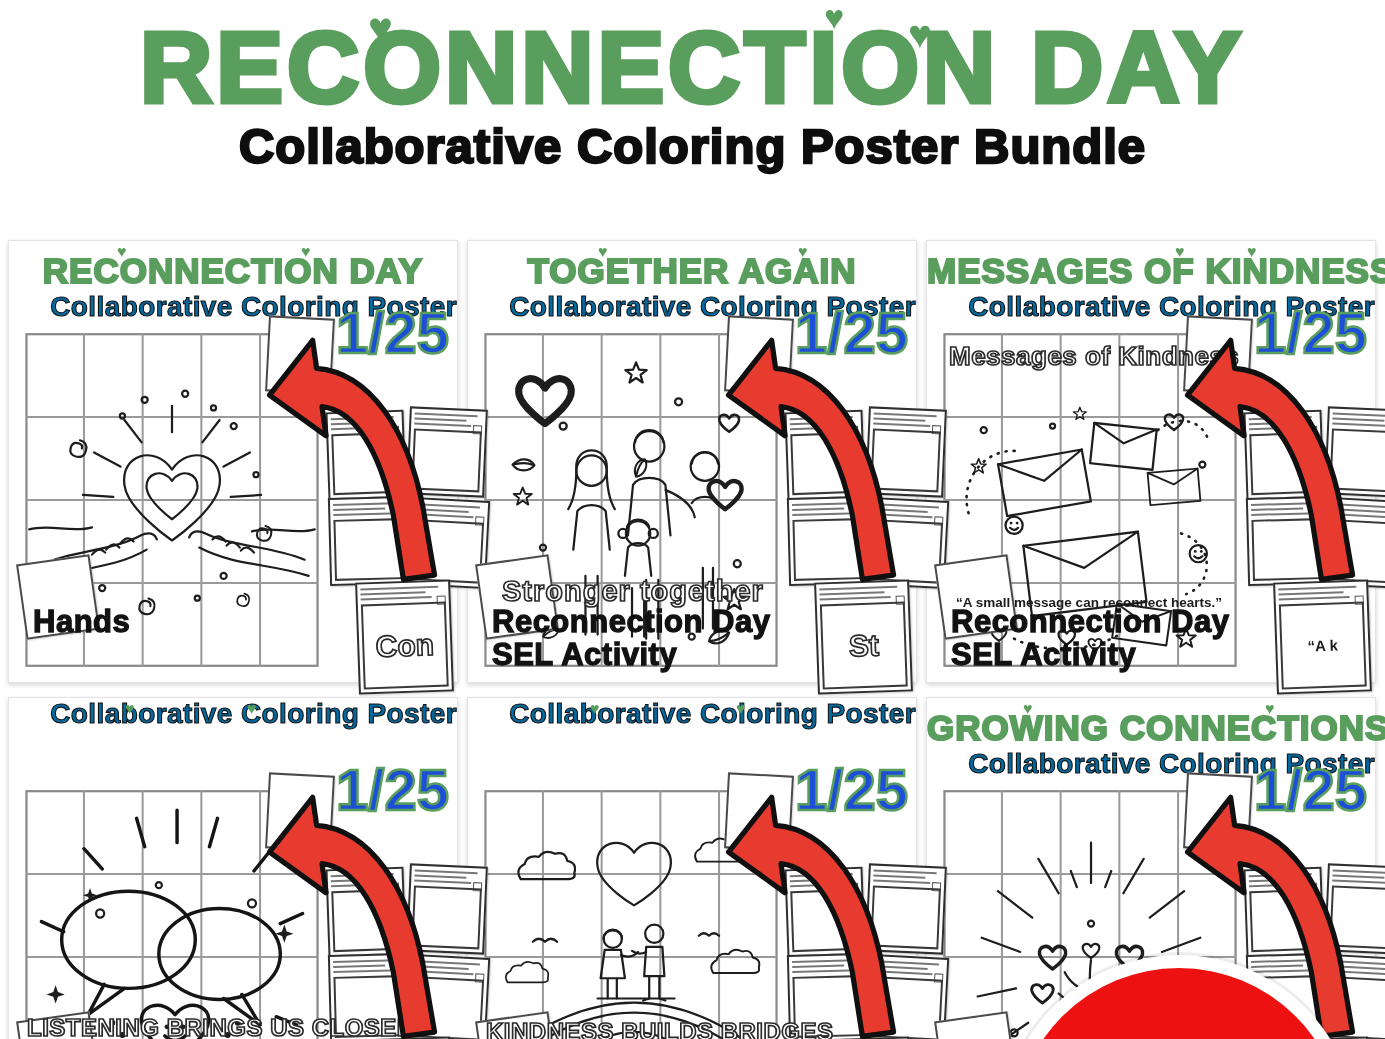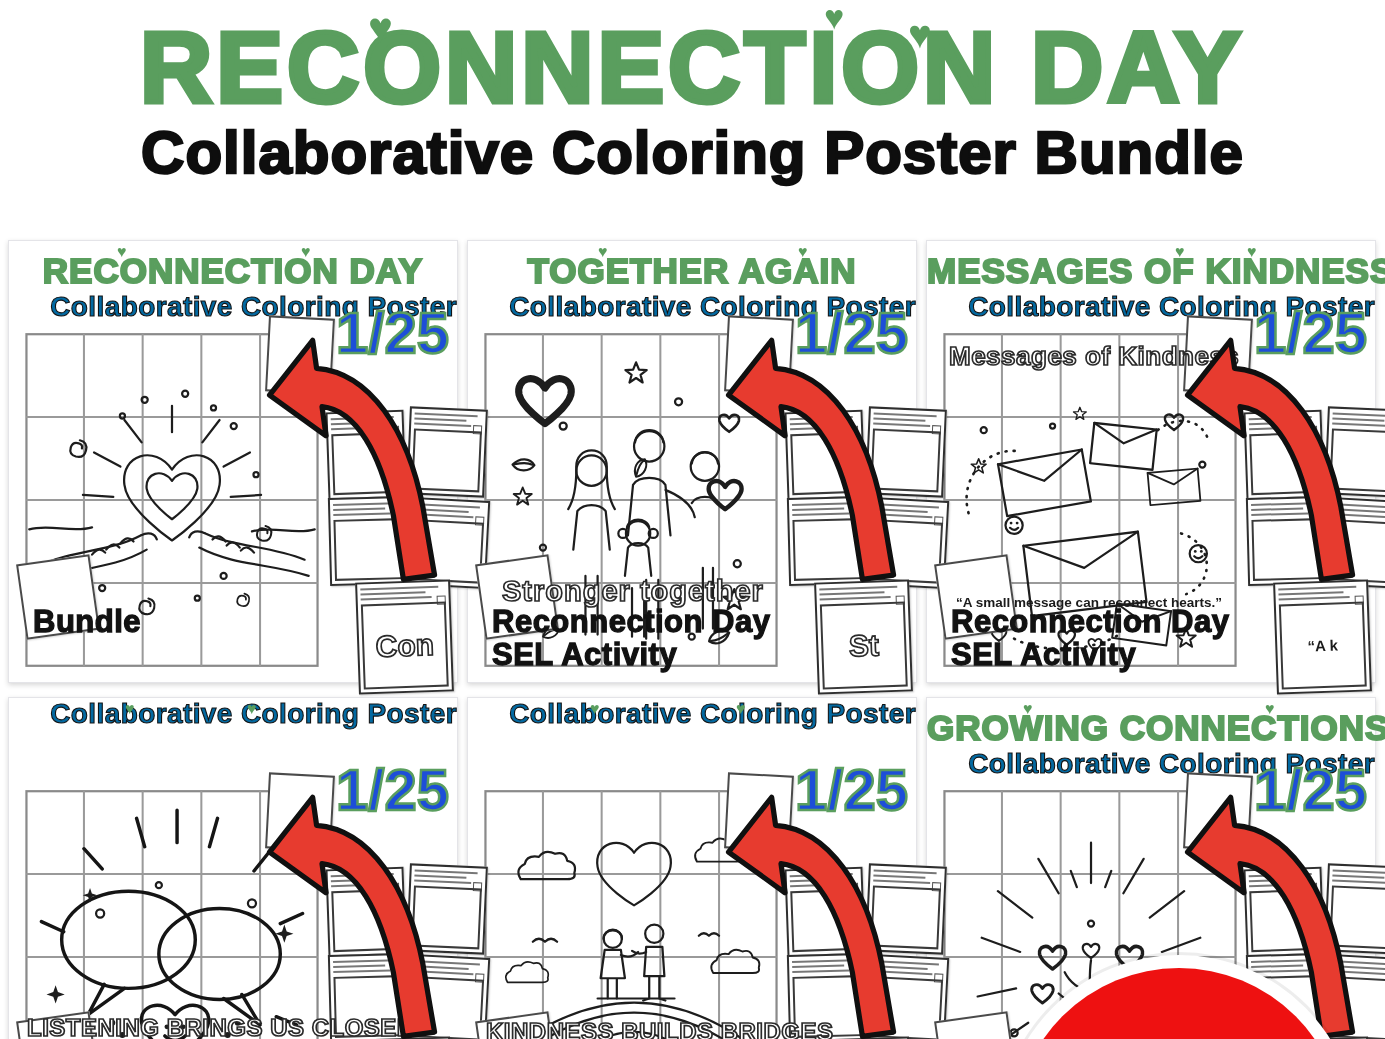--- a/index.html
+++ b/index.html
@@ -4,21 +4,21 @@
 <style>
   html,body{margin:0;padding:0}
   body{width:1385px;height:1039px;overflow:hidden;background:#fff;
        font-family:"Liberation Sans",sans-serif;position:relative}
   .page{position:absolute;inset:0;background:#fff}
 
   
   .header{position:absolute;top:0;left:0;width:100%;text-align:center;z-index:2}
   .h-title{margin:0;padding-top:18px;font-size:100px;line-height:.98;font-weight:bold;
            color:#5a9e5e;-webkit-text-stroke:5px #5a9e5e;letter-spacing:4px;white-space:nowrap}
-  .h-sub{margin:2px 0 10px;font-size:60px;font-weight:bold;color:#0e0e0e;
+  .h-sub{margin:2px 0 10px;font-size:49px;font-weight:bold;color:#0e0e0e;
          -webkit-text-stroke:2.5px #0e0e0e;letter-spacing:1px;white-space:nowrap}
   .hh{position:absolute;color:#5a9e5e;font-weight:bold;z-index:3}
 
   
   .panel{position:absolute;width:450px;height:443px;background:#fff;
          border:1px solid #e4e4e8;box-shadow:0 2px 5px rgba(0,0,0,.16);box-sizing:border-box}
   .p-title{margin:10px 0 0;text-align:center;font-size:35px;font-weight:bold;color:#5a9e5e;
            -webkit-text-stroke:2.2px #5a9e5e;white-space:nowrap;letter-spacing:1px}
   .p-sub{text-align:right;font-size:28px;font-weight:bold;color:#0369a1;
          -webkit-text-stroke:1.1px #131313;letter-spacing:.4px;white-space:nowrap}
@@ -171,21 +171,21 @@
             <span class="snippet outline">Con</span>
           </div>
         </div>
     </div>
 
     <svg class="arrow" style="left:262px;top:88px;transform:rotate(-8deg)" viewBox="0 0 160 250" width="172" height="262">
       <use href="#redarrow" fill="#e73b2f" stroke="#101010" stroke-width="5" stroke-linejoin="round"></use>
     </svg>
 
     <div class="caption">
-      <div>Bundle</div>
+      <div>Hands</div>
     </div>
   </section>
 
   <section class="panel" style="left:467px;top:240px">
     <span class="th" style="left:130px">♥</span>
     <span class="th" style="left:330px">♥</span>
     <h2 class="p-title">TOGETHER AGAIN</h2>
     <div class="p-sub">Collaborative Coloring Poster</div>
     <div class="p-count">1/25</div>
 

